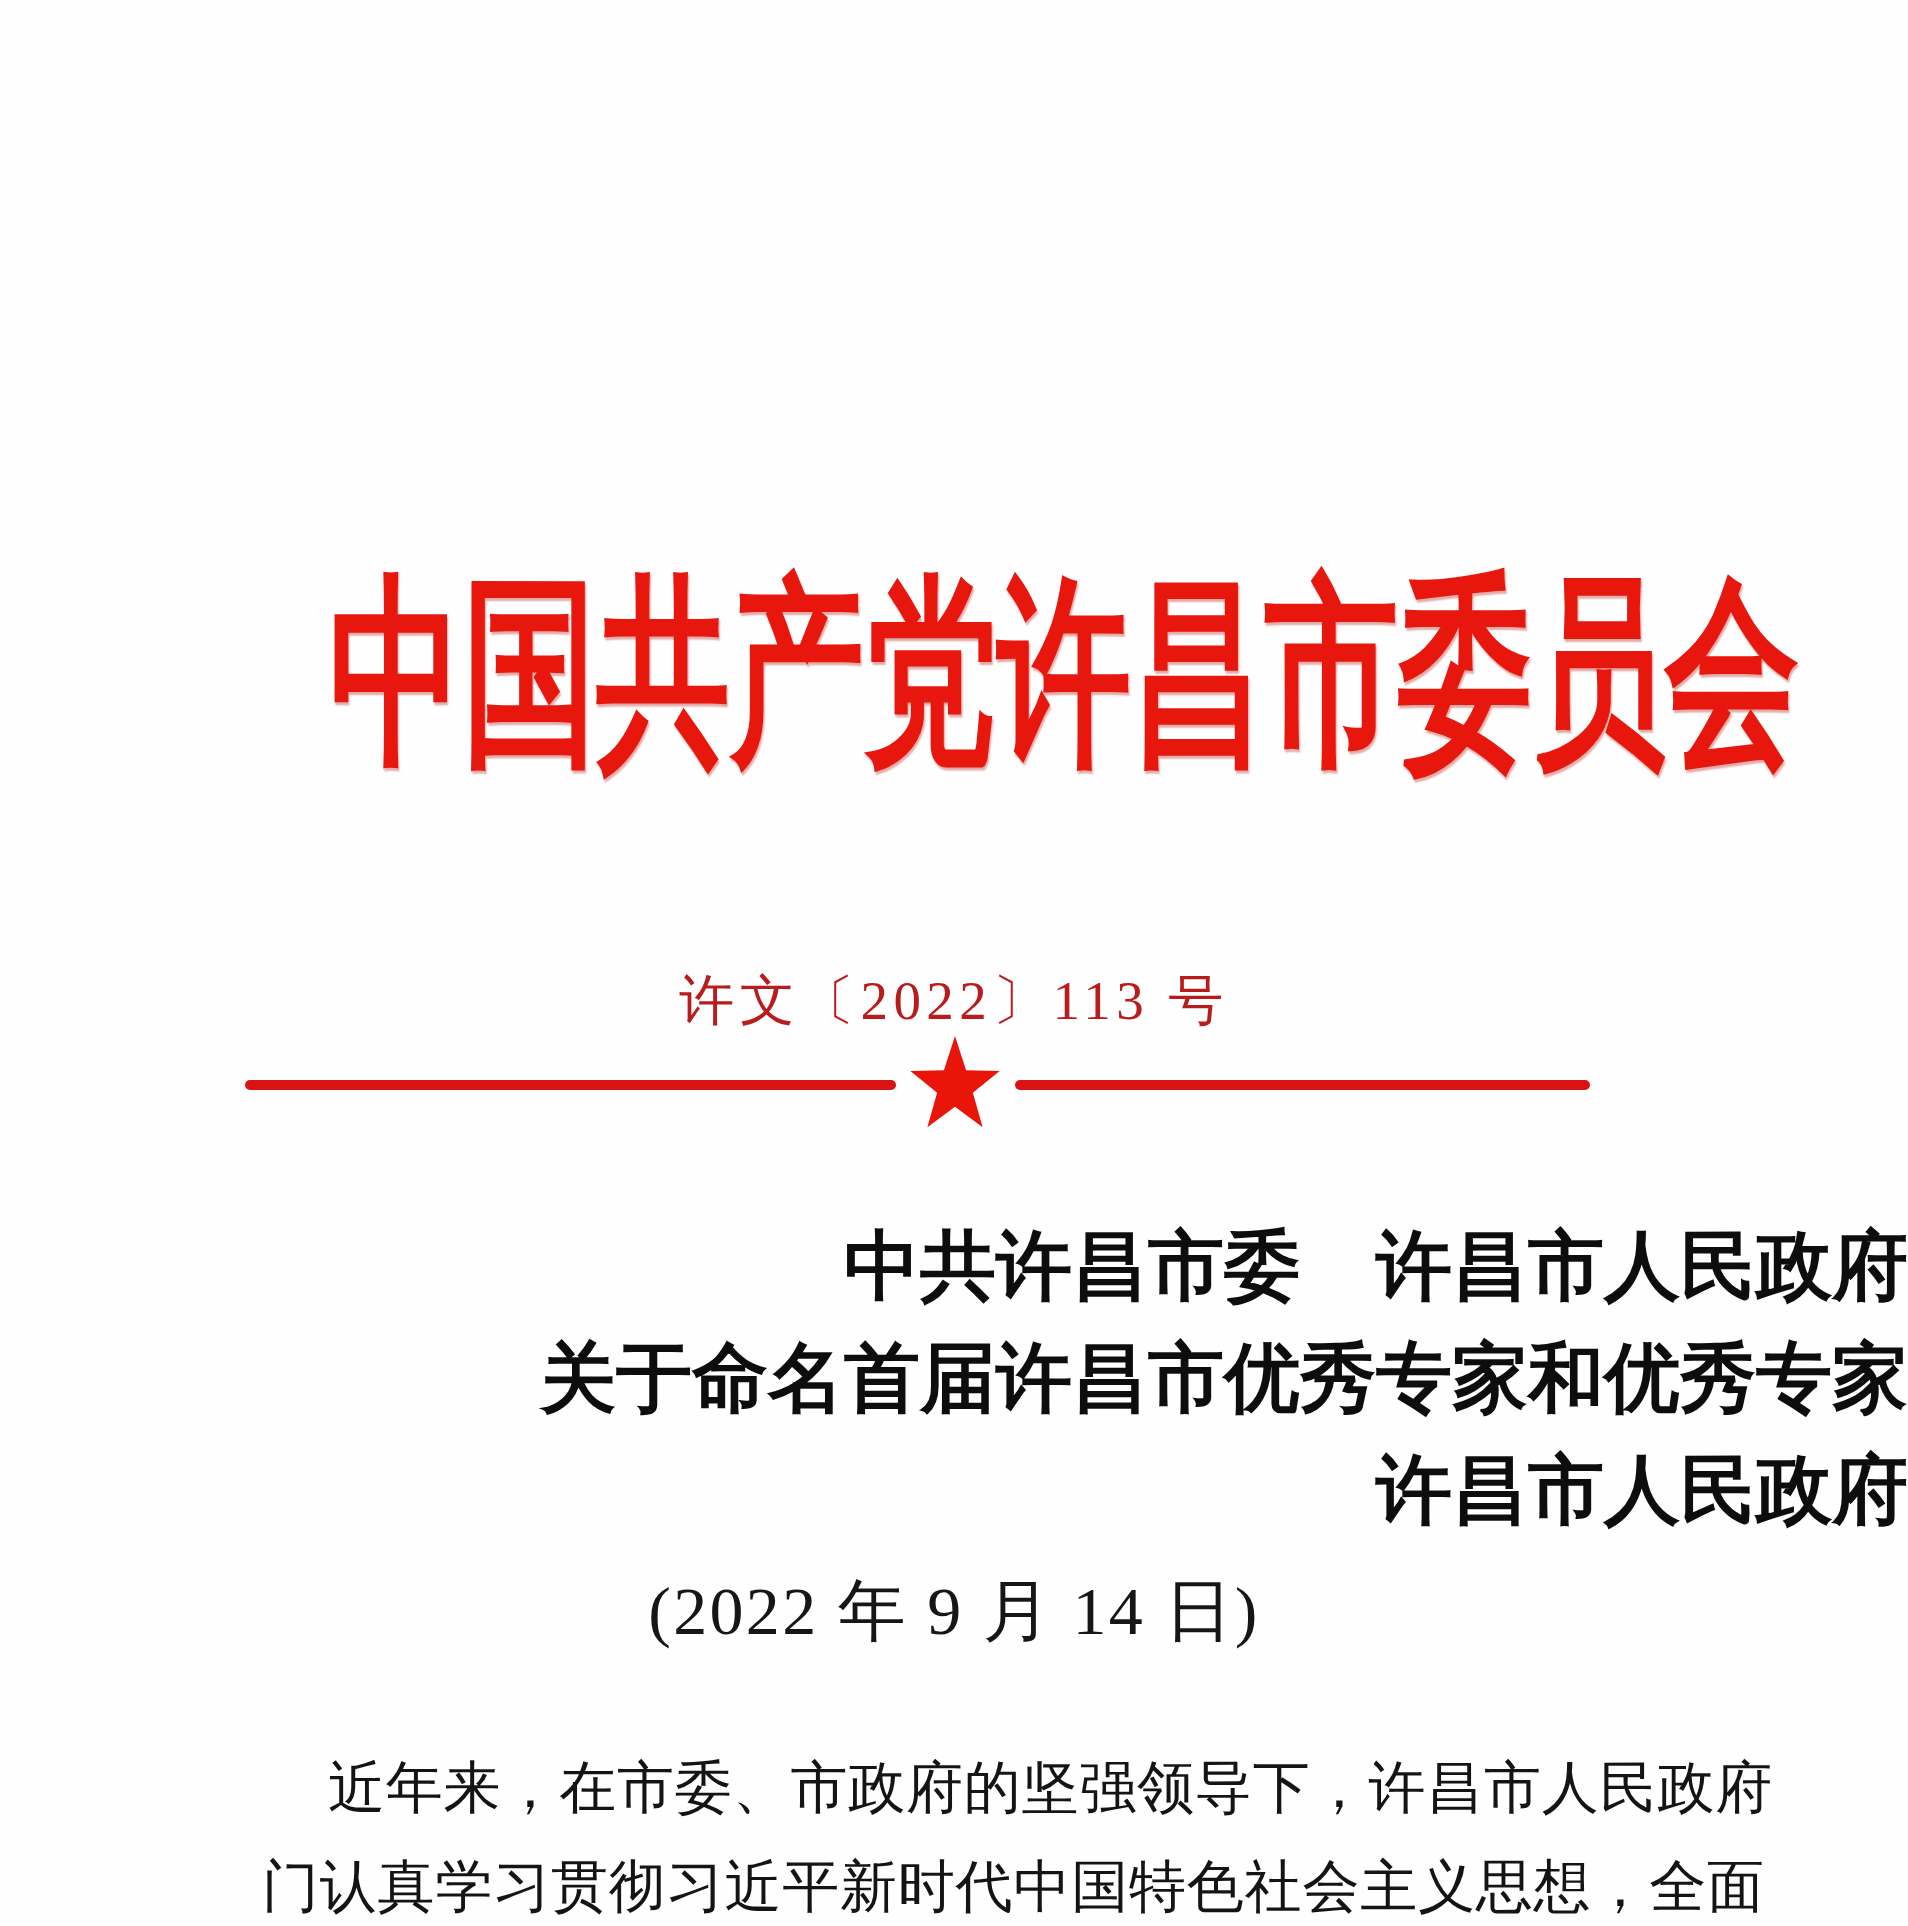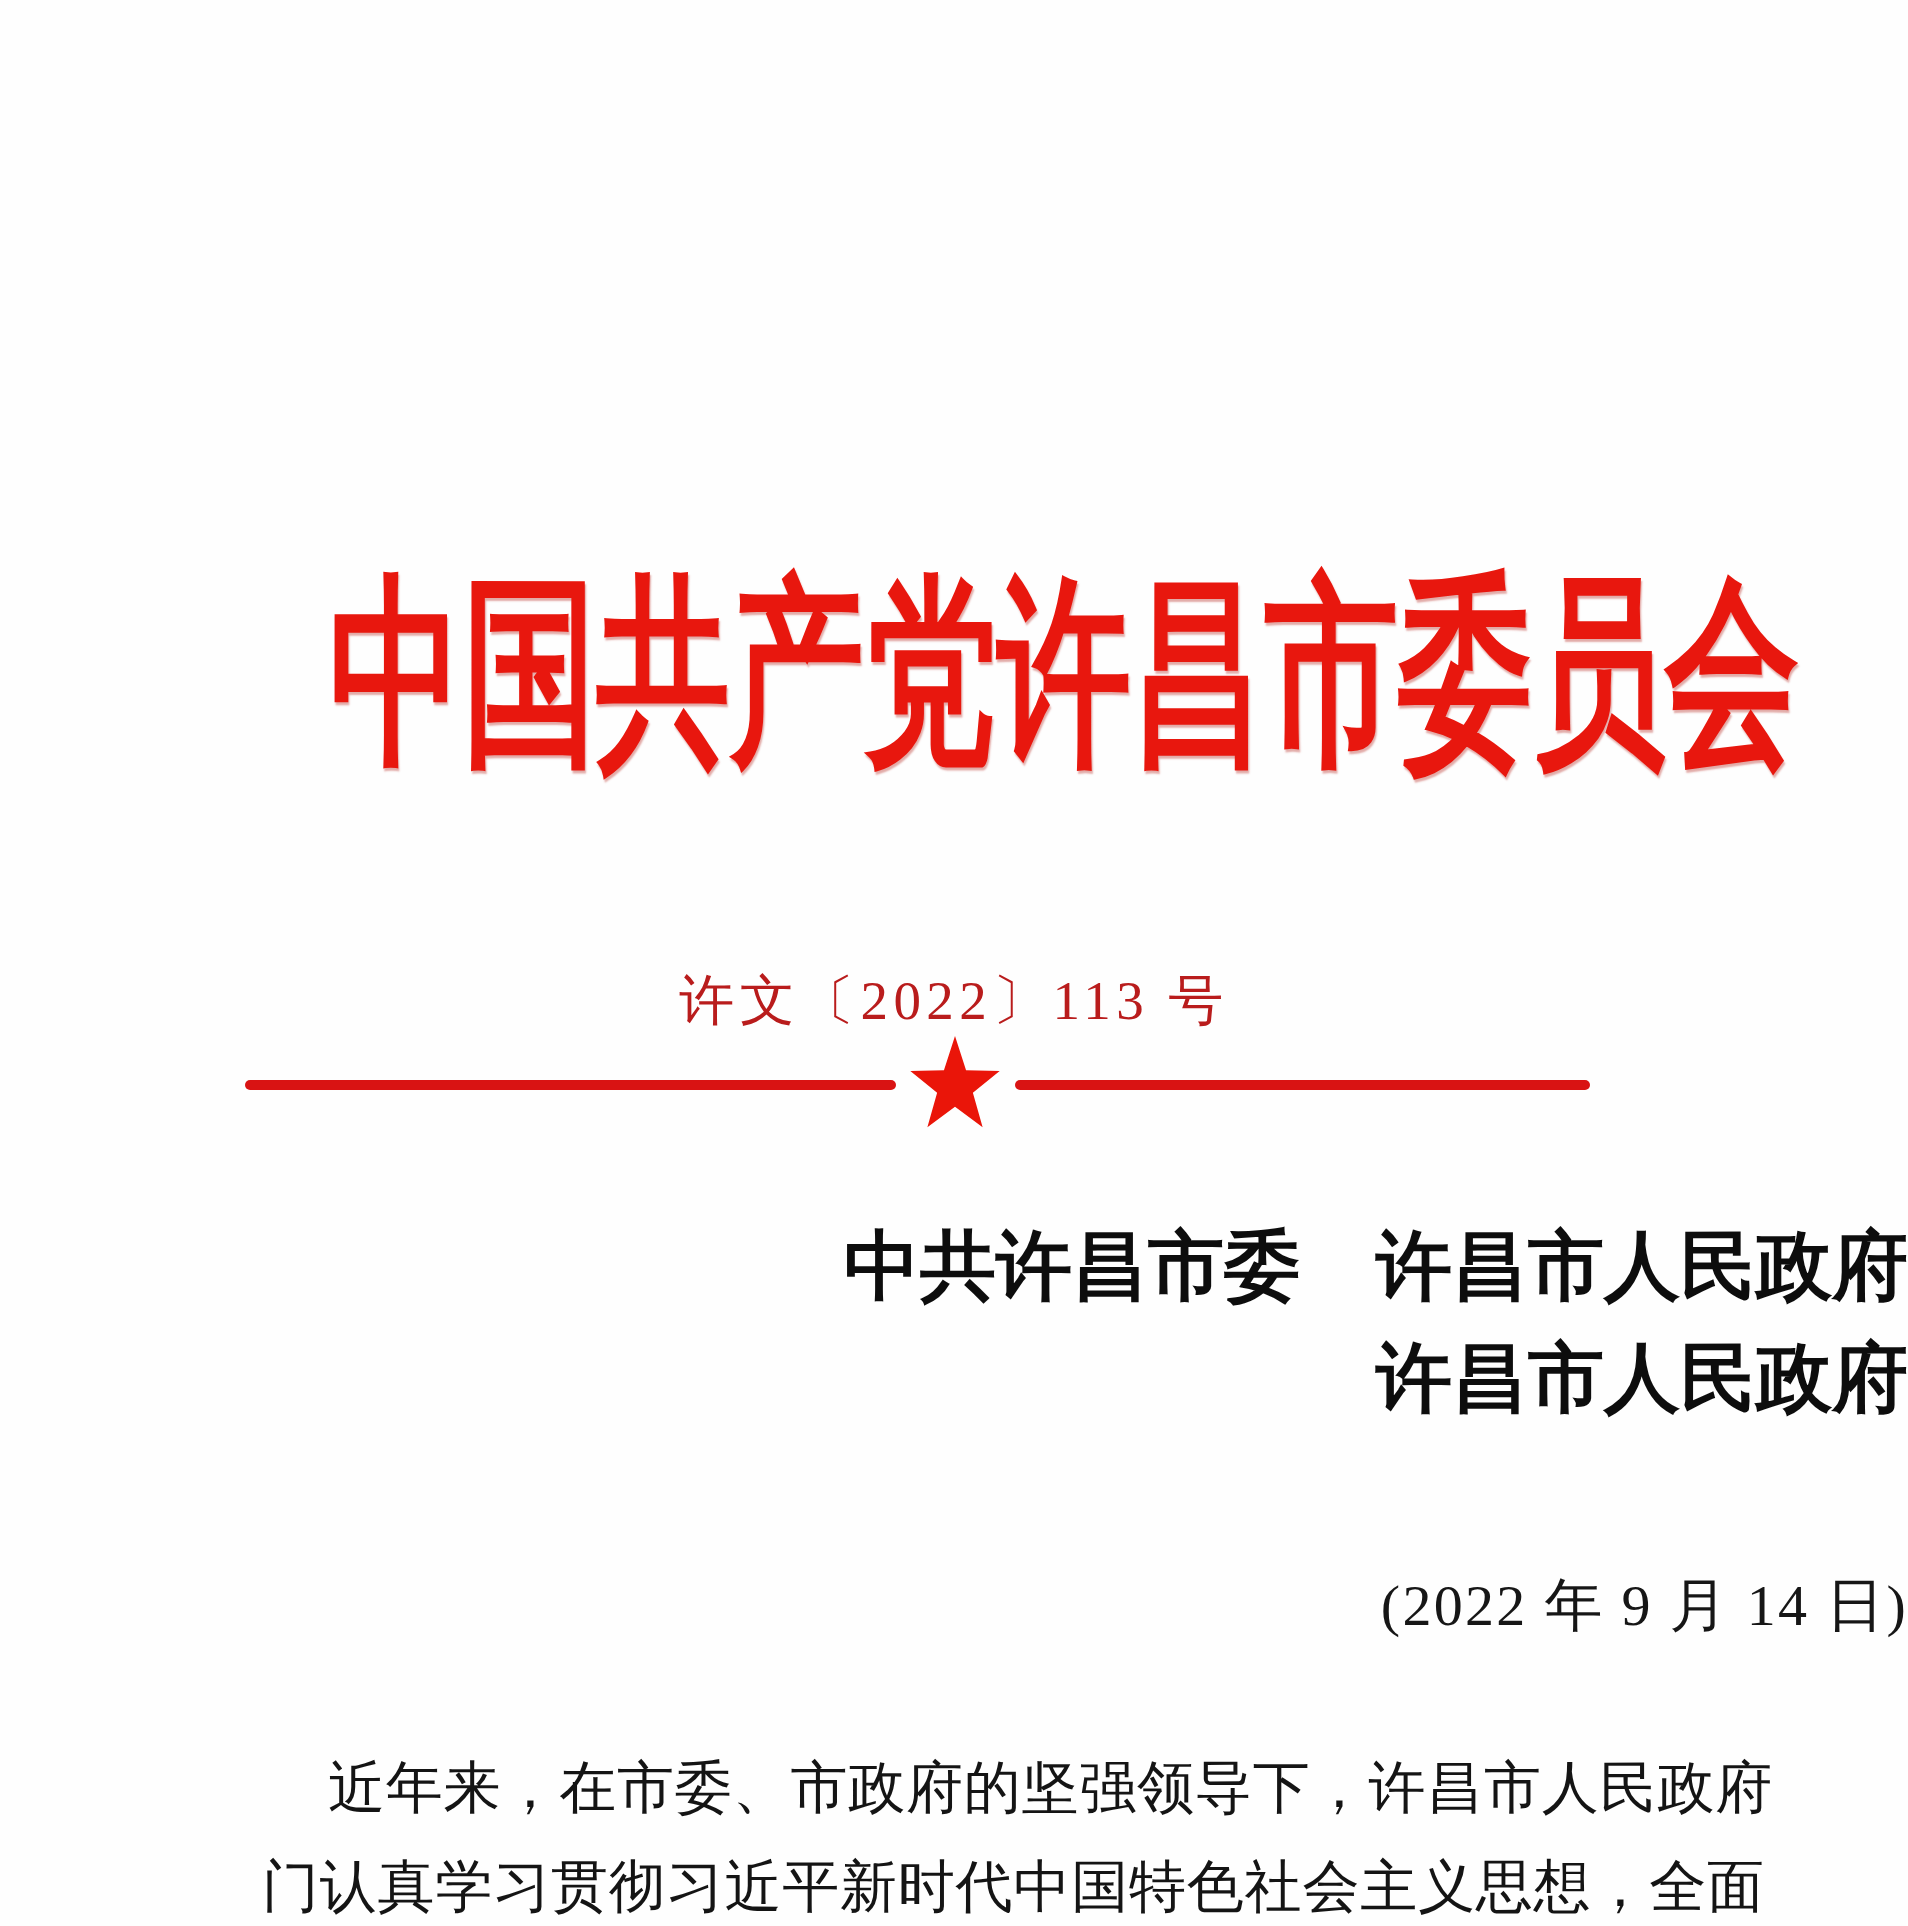--- a/index.html
+++ b/index.html
@@ -63,22 +63,22 @@
       font-size: 76px;
       line-height: 112px;
       font-weight: 700;
       color: #0d0d0d;
       white-space: nowrap;
     }
     
     .date-line {
       position: absolute;
       top: 1571px; left: 0; width: 100%;
-      text-align: right;
-      font-size: 58px;
+      text-align: center;
+      font-size: 68px;
       line-height: 1.2;
       color: #161616;
       letter-spacing: 2.3px;
       white-space: nowrap;
     }
     
     .body-block {
       position: absolute;
       top: 1738px; left: 262px; width: 1402px;
       font-size: 57px;
@@ -103,20 +103,21 @@
   <div class="star-box">
     <svg viewBox="0 0 100 100" preserveAspectRatio="none" aria-hidden="true">
       <polygon points="50,2 61.76,35.82 97.55,36.55 69.02,58.18 79.39,92.45 50,72 20.61,92.45 30.98,58.18 2.45,36.55 38.24,35.82" fill="#ea1509"></polygon>
     </svg>
   </div>
 
   <div class="divider-line right"></div>
 
   <div class="title-block">
     <div class="title-line">中共许昌市委　许昌市人民政府</div>
+    <div class="title-line">关于命名首届许昌市优秀专家和优秀专家</div>
     <div class="title-line">许昌市人民政府</div>
   </div>
 
   <div class="date-line">(2022 年 9 月 14 日)</div>
 
   <div class="body-block">
     <div class="body-line indent">近年来，在市委、市政府的坚强领导下，许昌市人民政府</div>
     <div class="body-line">门认真学习贯彻习近平新时代中国特色社会主义思想，全面</div>
 
   </div>

